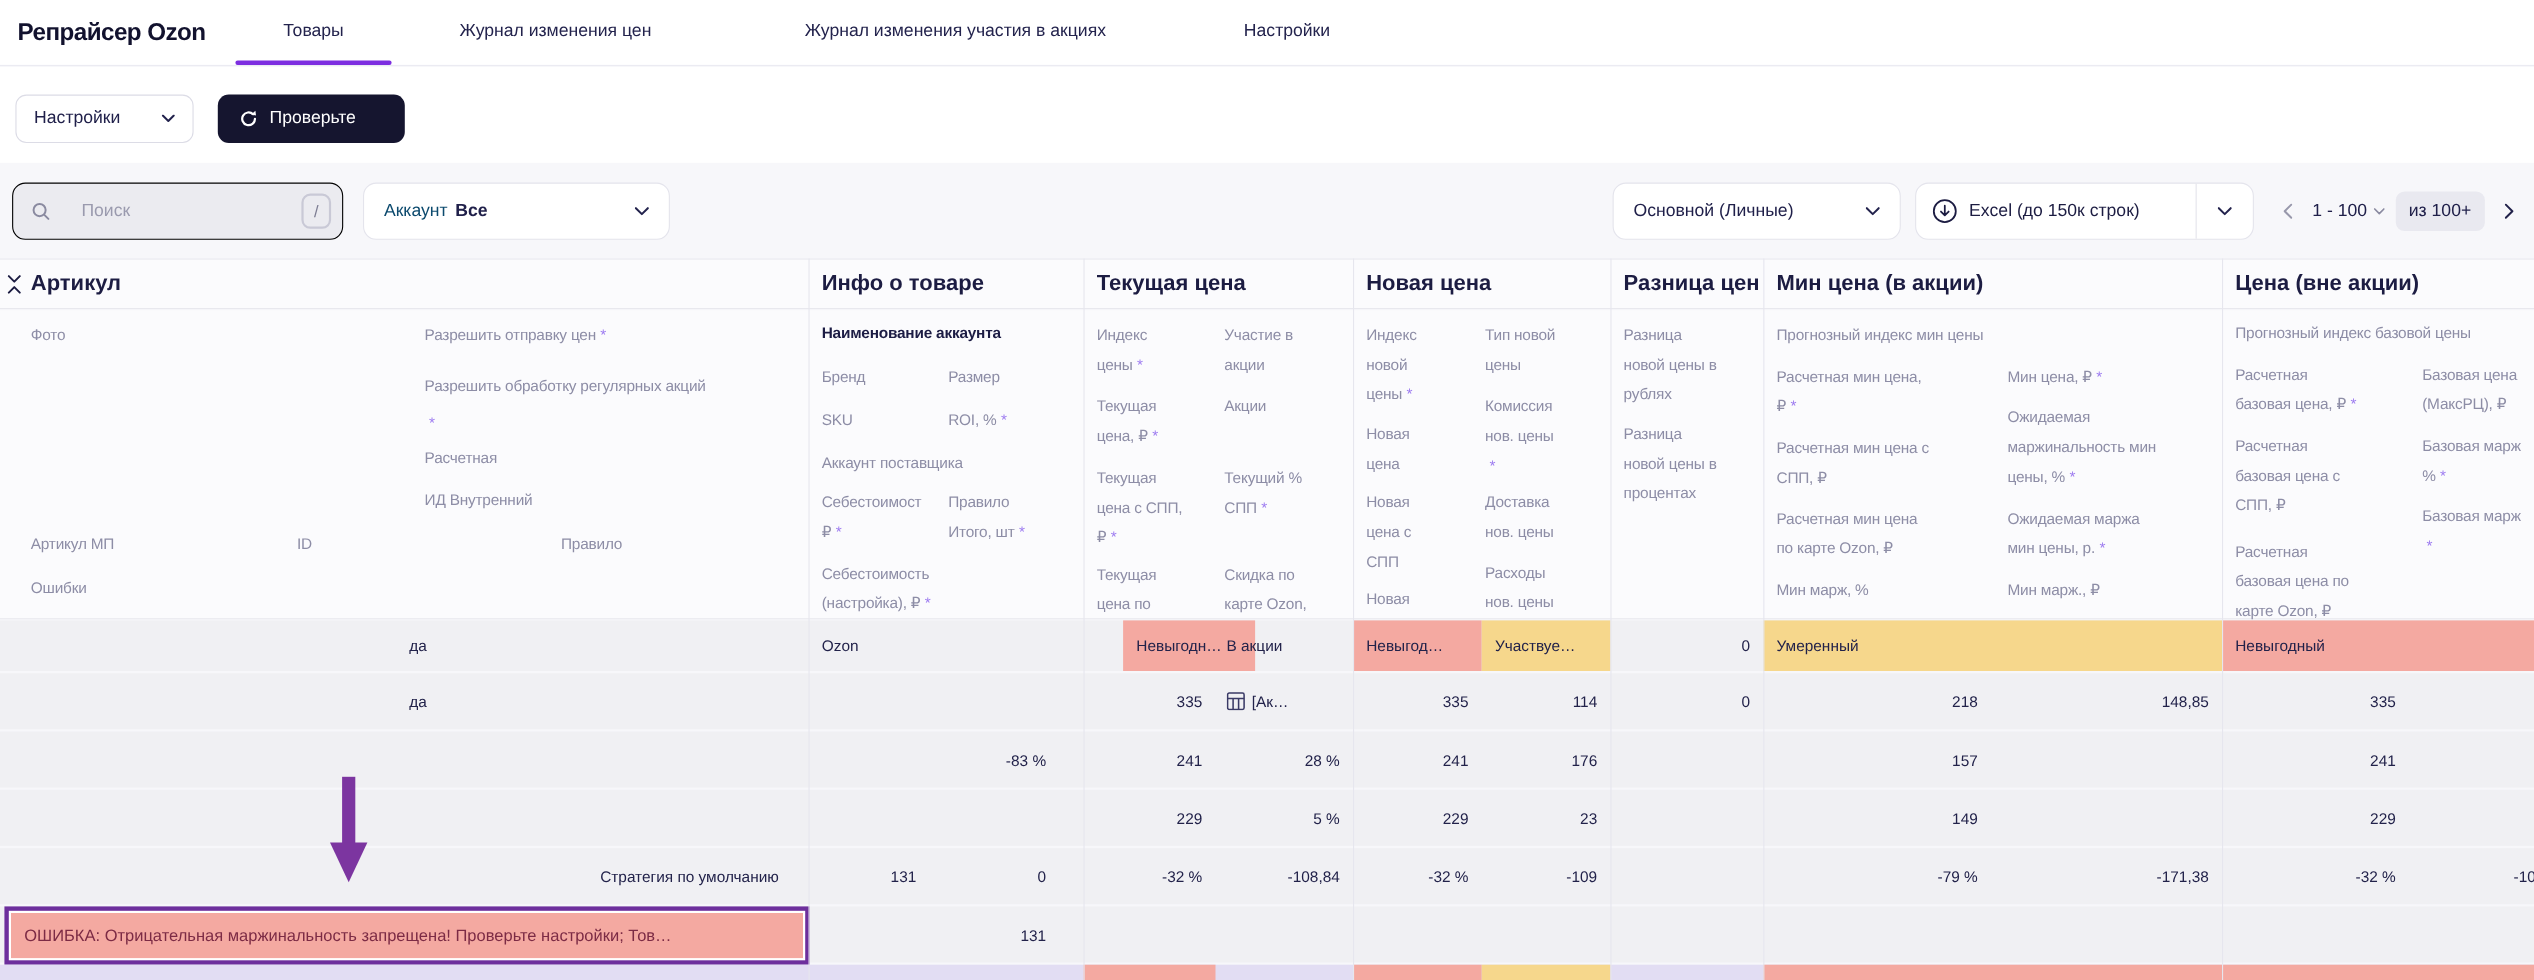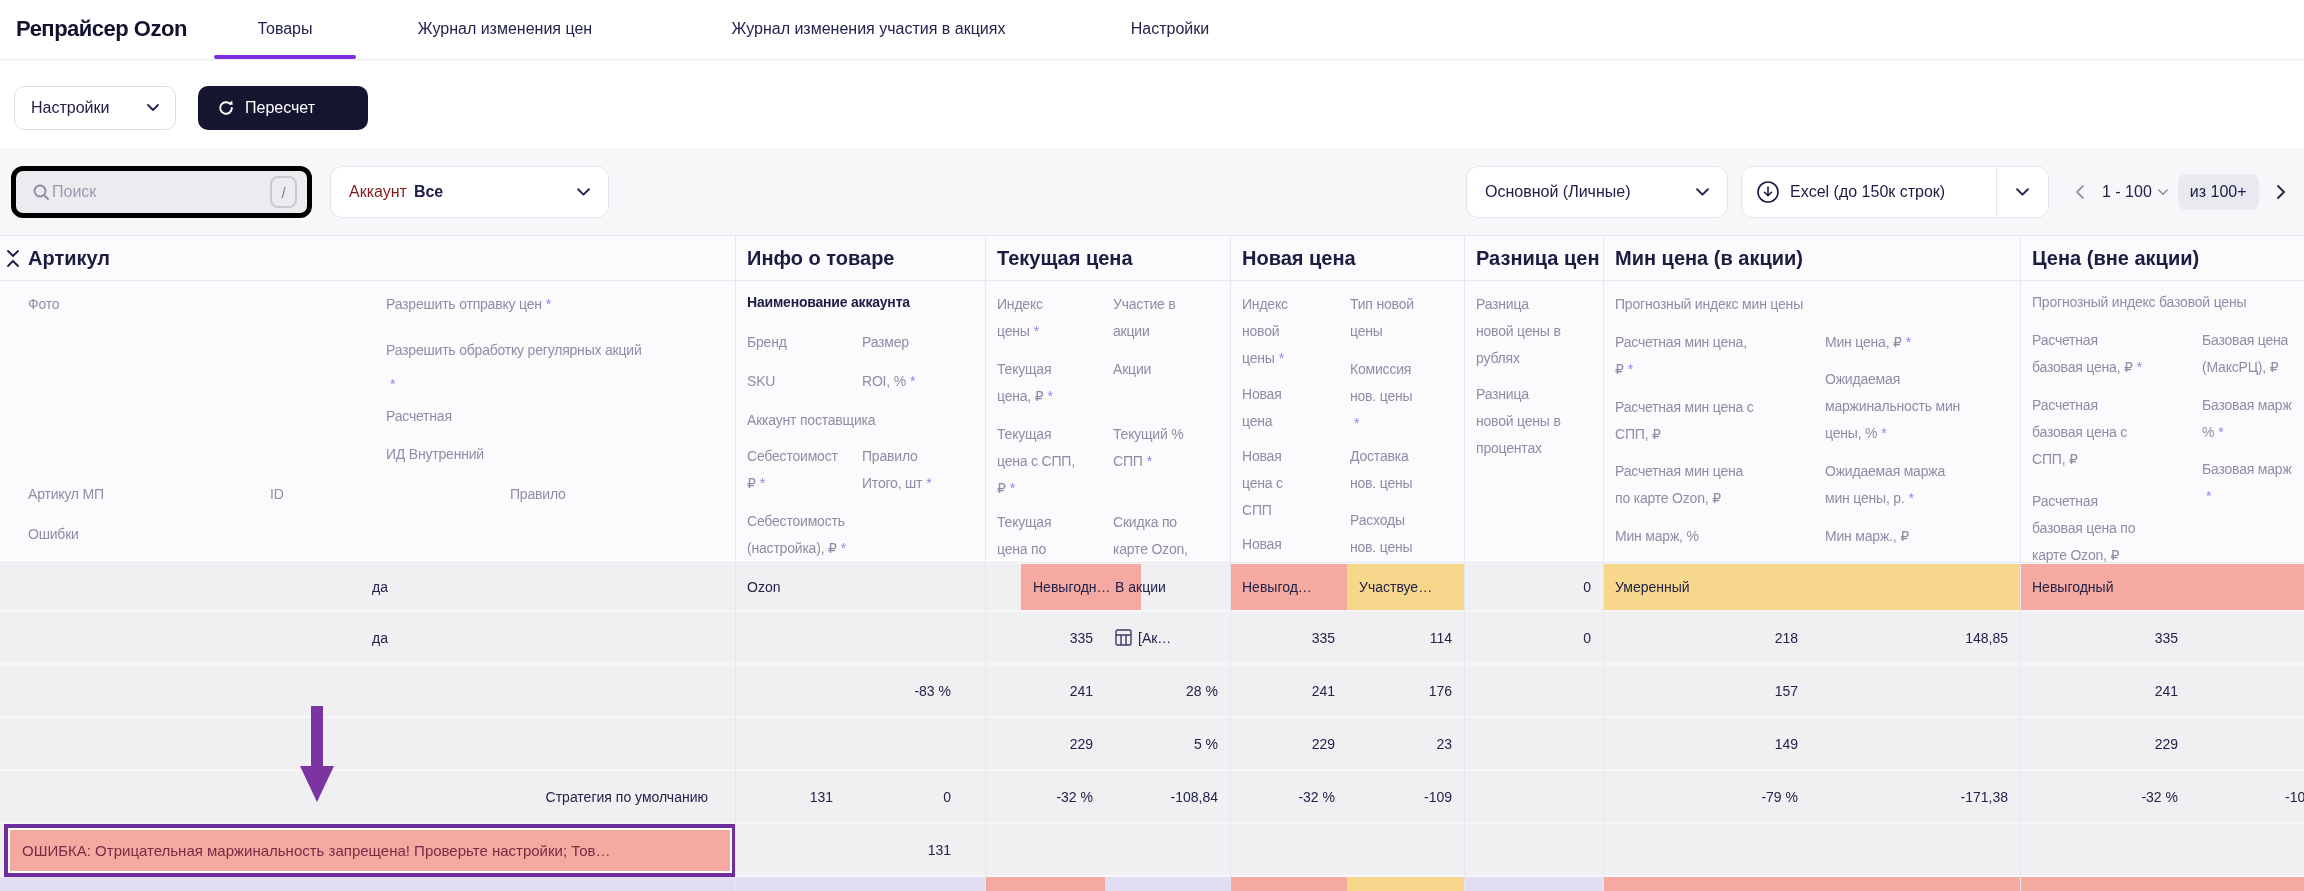--- a/index.html
+++ b/index.html
@@ -9,26 +9,26 @@
 .app-title{position:absolute;left:16px;top:16px;font-size:22px;font-weight:700;color:#12122e;letter-spacing:-0.5px;white-space:nowrap}
 .tab{position:absolute;top:0;height:58px;display:flex;align-items:center;justify-content:center;font-size:16px;color:#23234d;cursor:pointer;white-space:nowrap}
 .tab.active{font-weight:500}
 .tab-underline{position:absolute;left:214px;top:55px;width:142px;height:4px;background:#7d2ee0;border-radius:3px}
 .toolbar{position:absolute;left:0;top:61px;width:2304px;height:87px;background:#fff;z-index:9}
 .btn{position:absolute;top:25px;height:44px;border-radius:10px;display:flex;align-items:center;font-size:16px;cursor:pointer;white-space:nowrap}
 .btn-outline{left:14px;width:162px;background:#fff;border:1px solid #dcdce6;color:#20204a;justify-content:space-between;padding:0 16px}
 .btn-dark{left:198px;width:170px;background:#15152f;color:#fff;gap:9px;padding:0 18px;border:none}
 .filterzone{position:absolute;left:0;top:148px;width:2304px;height:87px;background:#f7f7fa}
 .ctl{position:absolute;top:18px;height:52px;border-radius:12px;display:flex;align-items:center;font-size:16px;background:#fff;border:1px solid #e4e4ec}
-.search-box{left:11px;width:301px;background:#ebebf0;border:5px solid #000000;padding:0 10px 0 16px;gap:2px}
+.search-box{left:11px;width:301px;background:#ebebf0;border:1px solid #000000;padding:0 10px 0 16px;gap:28px}
 .search-box input{flex:1;border:none;outline:none;background:transparent;font-size:16px;color:#22224a;font-family:inherit;min-width:0}
 .search-box input::placeholder{color:#9a9aae}
 .slash-badge{width:27px;height:32px;border:2px solid #c9c9d6;border-radius:8px;display:flex;align-items:center;justify-content:center;color:#7c7c92;font-size:15px;flex:none}
 .account{left:330px;width:279px;padding:0 18px;justify-content:space-between}
-.account .lbl{color:#7f1d1d}
+.account .lbl{color:#0c4a6e}
 .account .val{color:#20204a;font-weight:600;margin-left:7px}
 .viewsel{left:1466px;width:262px;padding:11px 18px;justify-content:space-between;color:#20204a}
 .excel{left:1741px;width:308px;padding:0;color:#1c1c42}
 .excel-main{display:flex;align-items:center;gap:10px;padding:0 14px;height:100%;flex:1;cursor:pointer}
 .excel-chev{width:52px;height:100%;display:flex;align-items:center;justify-content:center;border-left:1px solid #e4e4ec;cursor:pointer;color:#3a3a66}
 .pager{position:absolute;top:18px;left:2066px;height:52px;display:flex;align-items:center;gap:10px}
 .pg-chev{width:26px;height:36px;display:flex;align-items:center;justify-content:center;cursor:pointer}
 .pg-range{display:flex;align-items:center;gap:6px;color:#20204a;font-size:16px;cursor:pointer;white-space:nowrap}
 .pg-pill{background:#e9e9f0;border-radius:8px;height:36px;display:flex;align-items:center;padding:0 12px;color:#20204a;font-size:16px;white-space:nowrap}
 .ghead{position:absolute;left:0;top:235px;width:2304px;height:46px;background:#fbfbfd;border-top:1px solid #e8e8ee;border-bottom:1px solid #e8e8ee;z-index:1}
@@ -75,21 +75,21 @@
         </svg>
       </span>
   </button>
   <button class="btn btn-dark">
     <span>
         <svg width="20" height="20" viewBox="0 0 20 20">
           <path d="M15.8 10a5.8 5.8 0 1 1-1.7-4.1" fill="none" stroke="#fff" stroke-width="2" stroke-linecap="round"></path>
           <path d="M16.2 2.6l.5 4.4-4.3-.9z" fill="#fff"></path>
         </svg>
       </span>
-    <span>Пересчет</span>
+    <span>Проверьте</span>
   </button>
 </div>
 
 <div class="filterzone">
   <div class="ctl search-box">
     <span>
         <svg width="18" height="18" viewBox="0 0 18 18">
           <circle cx="8" cy="8" r="5.5" fill="none" stroke="#8a8aa0" stroke-width="1.8"></circle>
           <path d="M12.3 12.3L16 16" stroke="#8a8aa0" stroke-width="1.8" stroke-linecap="round"></path>
         </svg>

